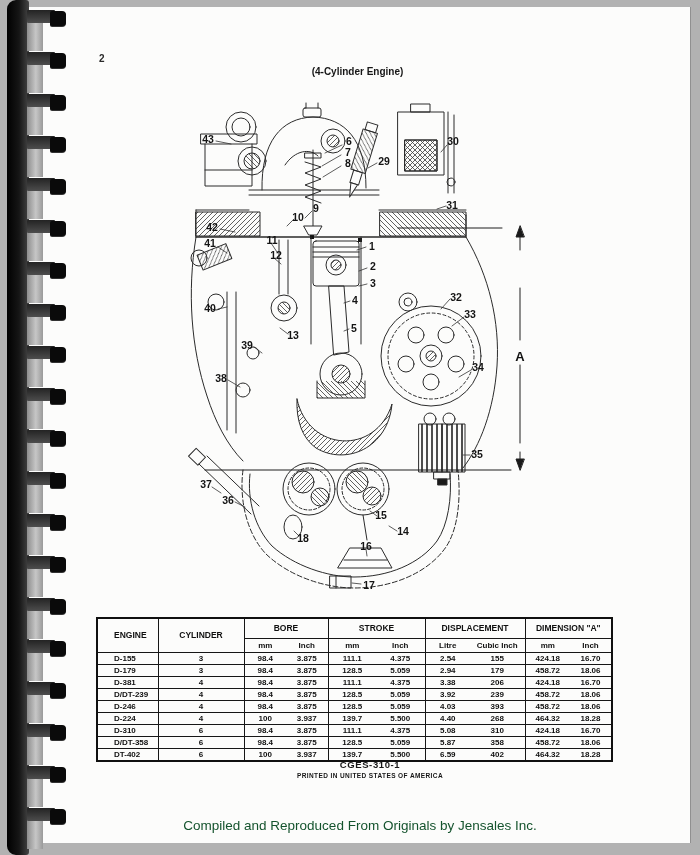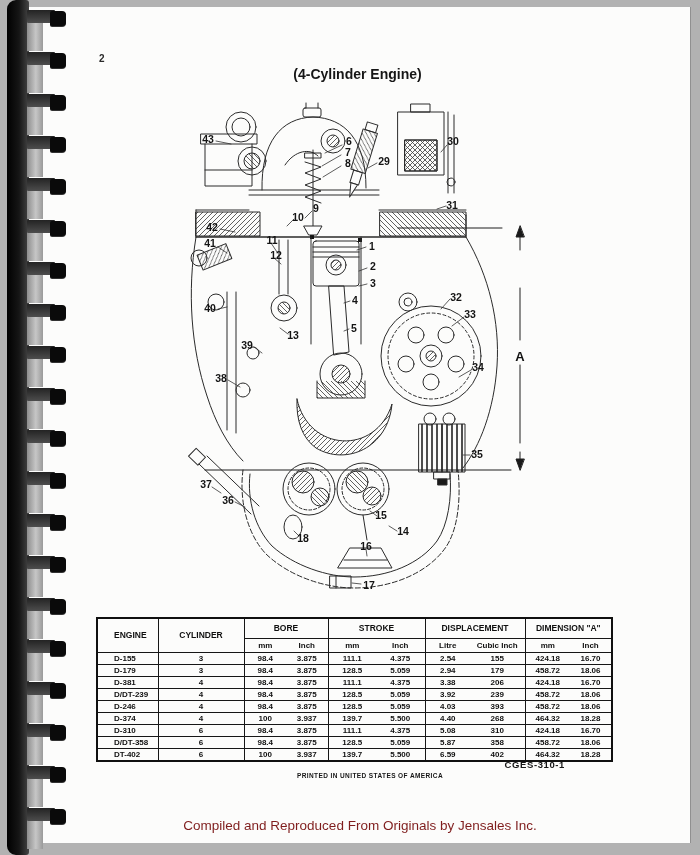--- a/index.html
+++ b/index.html
@@ -15,29 +15,29 @@
   .tooth-flat{position:absolute;left:27px;width:28px;height:13px;
               background:linear-gradient(180deg,#232323,#4d4d4d);border-radius:1px;}
   .tooth-knob{position:absolute;left:50px;width:16px;height:15px;background:#0a0a0a;
               border-radius:2px 4px 4px 2px;box-shadow:0 1px 0 #333;}
   .curl{position:absolute;left:27px;width:16px;height:29px;
         background:linear-gradient(90deg,#8d8d8d,#c6c6c6 55%,#9a9a9a);}
   
   .page-number{position:absolute;left:99px;top:53px;font-size:10px;font-weight:bold;color:#2a2a2a;}
   .title-block{position:absolute;left:165px;top:65px;width:385px;text-align:center;color:#161616;}
   .title{font-size:11.5px;font-weight:bold;letter-spacing:.3px;}
-  .subtitle{font-size:14px;font-weight:bold;margin-top:1px;}
+  .subtitle{font-size:10px;font-weight:bold;margin-top:1px;}
   .fig-caption{position:absolute;left:175px;top:597px;width:365px;text-align:center;
                font-size:9px;font-weight:bold;color:#222;}
-  .form-code{position:absolute;left:175px;top:759px;width:390px;text-align:right;
+  .form-code{position:absolute;left:175px;top:759px;width:390px;text-align:center;
              font-size:9.5px;font-weight:bold;letter-spacing:.6px;color:#161616;}
   .printed-in{position:absolute;left:175px;top:772px;width:390px;text-align:center;
               font-size:6.5px;font-weight:bold;letter-spacing:.4px;color:#161616;}
   .footer-text{position:absolute;left:40px;top:818px;width:640px;text-align:center;
-               font-size:13.5px;color:#7f1d1d;}
+               font-size:13.5px;color:#14532d;}
   
   #engine-svg{position:absolute;left:175px;top:95px;width:365px;height:505px;}
   .callout{font-family:"Liberation Sans",sans-serif;font-size:10.5px;font-weight:bold;
            fill:#141414;text-anchor:middle;dominant-baseline:central;}
   .dim-label{font-family:"Liberation Sans",sans-serif;font-size:13px;font-weight:bold;
              fill:#111;text-anchor:middle;dominant-baseline:central;}
   
   #spec-table{position:absolute;left:96px;top:617px;width:517px;border-collapse:collapse;
               table-layout:fixed;border:2px solid #101010;color:#101010;
               font-family:"Liberation Sans",sans-serif;}
@@ -449,21 +449,21 @@
           <td class="bl">98.4</td>
           <td>3.875</td>
           <td class="bl">128.5</td>
           <td>5.059</td>
           <td class="bl">4.03</td>
           <td>393</td>
           <td class="bl">458.72</td>
           <td>18.06</td>
         </tr>
         <tr>
-          <td class="c-eng">D-374</td>
+          <td class="c-eng">D-224</td>
           <td class="bl">4</td>
           <td class="bl">100</td>
           <td>3.937</td>
           <td class="bl">139.7</td>
           <td>5.500</td>
           <td class="bl">4.40</td>
           <td>268</td>
           <td class="bl">464.32</td>
           <td>18.28</td>
         </tr>

